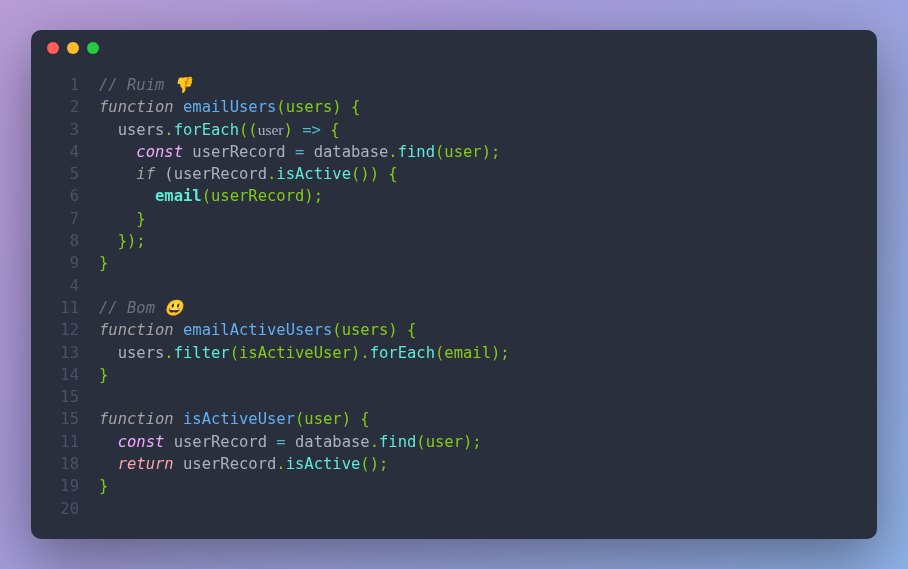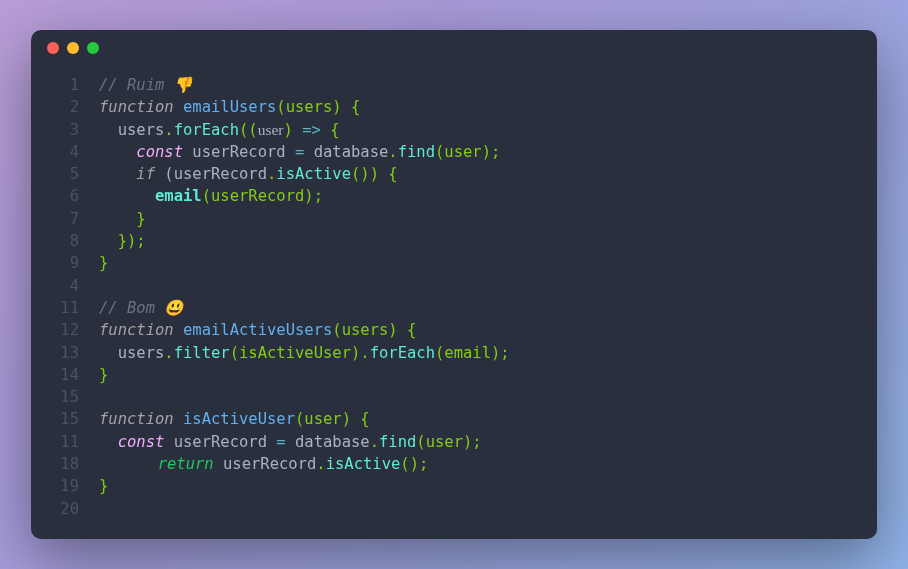--- a/index.html
+++ b/index.html
@@ -66,21 +66,21 @@
     .comment { color: #6a7280; font-style: italic; margin-top: 32px; }
     .keyword { color: #a3a3a3; font-style: italic; }
     .func-name { color: #61afef; margin-top: 23px; }
     .param { color: #abb2bf; font-family: Liberation Serif, serif; }
     .punct { color: #84cc16; }
     .method { color: #5eead4; }
     .const-kw { color: #f0abfc; font-style: italic; text-align: center; }
     .variable { color: #abb2bf; }
     .operator { color: #56b6c2; }
     .call-color { color: #5eead4; font-weight: bold; }
-    .return-kw { color: #22c55e; font-style: italic; margin-left: 40px; }
+    .return-kw { color: #fca5a5; font-style: italic; }
   </style>
 </head>
 <body>
 
 <div class="window">
   <div class="titlebar">
     <div class="traffic-light red"></div>
     <div class="traffic-light yellow"></div>
     <div class="traffic-light green"></div>
   </div>

